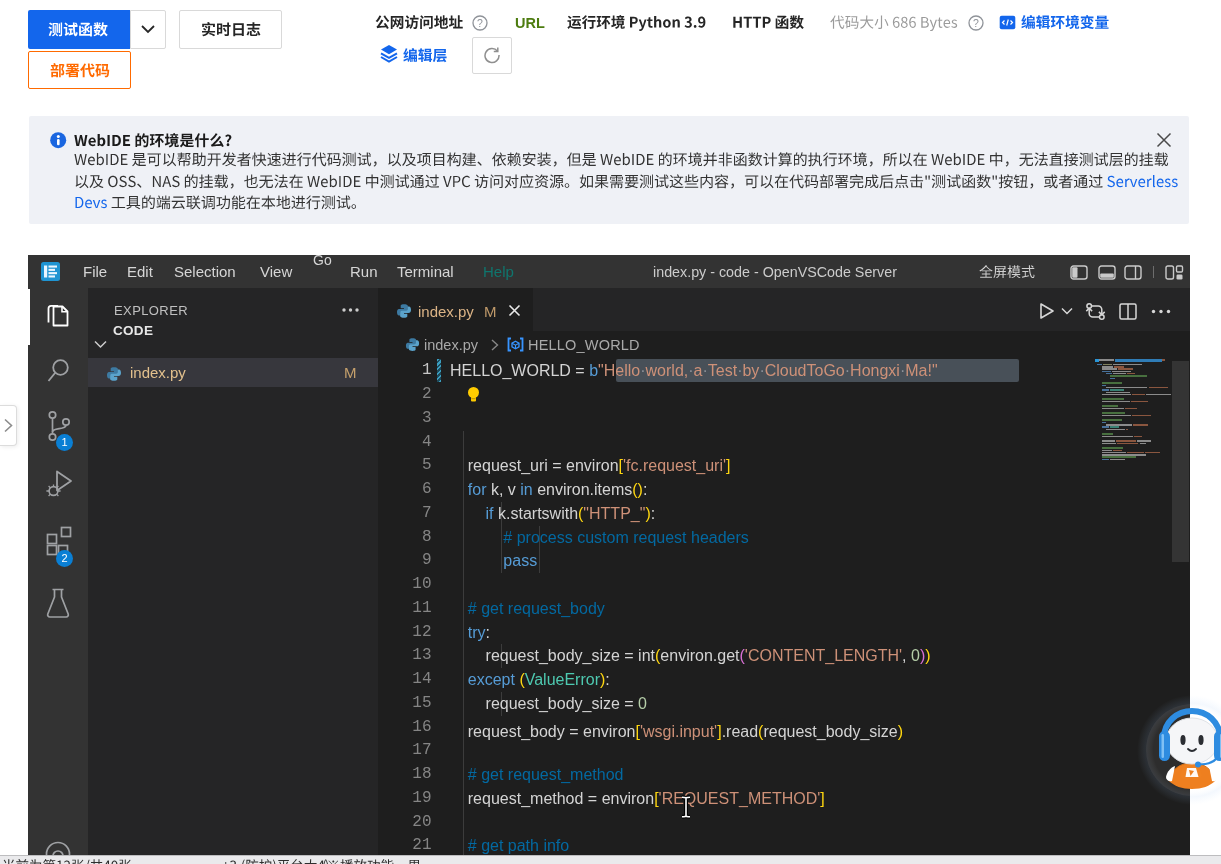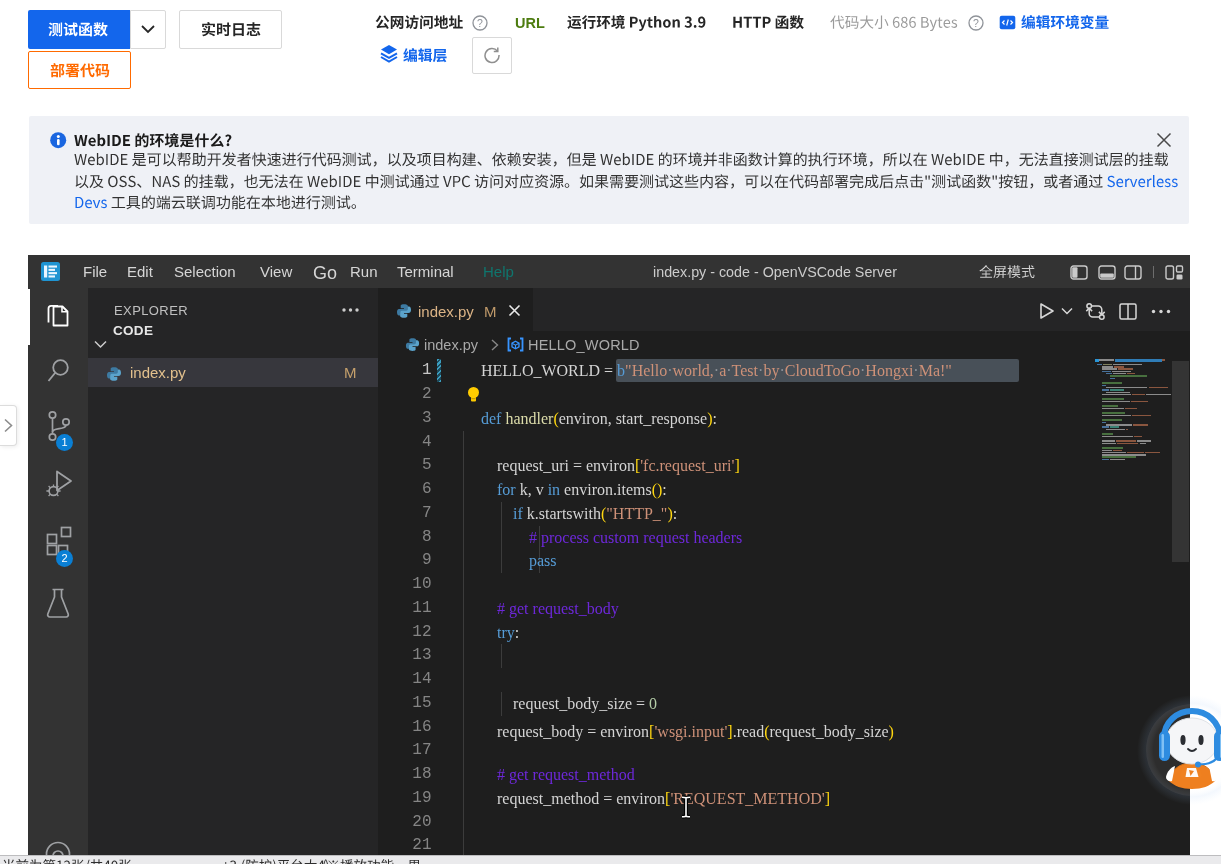--- a/index.html
+++ b/index.html
@@ -1,18 +1,18 @@
 <!DOCTYPE html>
 <html><head><meta charset="utf-8"><style>
 *{margin:0;padding:0;box-sizing:border-box}
 html,body{width:1221px;height:864px;overflow:hidden;background:#fff}
 #p{position:relative;width:1221px;height:864px;font-family:"Liberation Sans",sans-serif}
 .ab{position:absolute}
-pre.cl{position:absolute;left:378px;font-family:Liberation Serif, serif;font-size:16px;line-height:23.75px;white-space:pre;color:#d4d4d4;padding-left:103px}
-.k{color:#569cd6}.s{color:#ce9178}.c{color:#6d28d9}.n{color:#b5cea8}.f{color:#dcdcaa}.t{color:#4ec9b0}.g1{color:#ffd710}.g2{color:#da70d6}
+pre.cl{position:absolute;left:378px;font-family:Liberation Sans, sans-serif;font-size:16px;line-height:23.75px;white-space:pre;color:#d4d4d4;padding-left:72px}
+.k{color:#569cd6}.s{color:#ce9178}.c{color:#0369a1}.n{color:#b5cea8}.f{color:#dcdcaa}.t{color:#4ec9b0}.g1{color:#ffd710}.g2{color:#da70d6}
 .ws{color:#8e9299;font-style:normal}
 #gut{position:absolute;left:378px;top:359.3px;width:53.5px;text-align:right;font-family:"Liberation Mono",monospace;font-size:16px;line-height:23.75px;color:#858585;white-space:pre}
 .mm{position:absolute;height:1.6px}
 </style></head><body>
 <div id="p">
     <div class="ab" style="left:28px;top:10px;width:102px;height:39px;background:#1366ec;border-radius:2px 0 0 2px"></div>
     <svg style="position:absolute;left:47.5px;top:20.0px;overflow:visible" width="60.0" height="19.5" viewBox="0 -15.0 60.0 19.5">
       <path transform="translate(0.0,0)" d="M4.6 -12V-2.1H5.9V-10.7H8.5V-2.2H9.9V-12ZM12.7 -12.5V-0.5C12.7 -0.2 12.6 -0.2 12.4 -0.2C12.2 -0.2 11.5 -0.1 10.7 -0.2C10.9 0.2 11.1 0.9 11.2 1.3C12.3 1.3 13 1.2 13.5 1C13.9 0.8 14.1 0.3 14.1 -0.5V-12.5ZM10.6 -11.4V-2.1H12V-11.4ZM1 -11.3C1.8 -10.8 2.9 -10.2 3.5 -9.7L4.6 -11.1C4 -11.6 2.9 -12.2 2.1 -12.6ZM0.4 -7.3C1.2 -6.9 2.3 -6.2 2.9 -5.7L4 -7.2C3.4 -7.6 2.2 -8.2 1.4 -8.6ZM0.7 0.3 2.3 1.2C2.9 -0.3 3.6 -2 4.1 -3.6L2.6 -4.6C2 -2.8 1.2 -0.9 0.7 0.3ZM6.5 -9.8V-4.1C6.5 -2.4 6.3 -0.8 3.9 0.3C4.2 0.5 4.6 1.1 4.7 1.3C6.1 0.7 6.9 -0.1 7.3 -1.1C8 -0.4 8.7 0.6 9.1 1.2L10.2 0.5C9.9 -0.1 9 -1.1 8.3 -1.8L7.4 -1.2C7.8 -2.2 7.8 -3.1 7.8 -4.1V-9.8Z M16.5 -11.5C17.3 -10.7 18.3 -9.7 18.8 -9.1L20 -10.3C19.5 -10.9 18.4 -11.9 17.6 -12.5ZM20.7 -6.4V-4.8H21.9V-1.5L21 -1.3L21 -1.3C20.8 -1.7 20.6 -2.4 20.6 -2.9L19.2 -2V-8.1H15.7V-6.4H17.5V-1.8C17.5 -1.2 17 -0.7 16.7 -0.5C17 -0.1 17.4 0.7 17.5 1.1C17.8 0.8 18.3 0.5 20.5 -1L20.9 0.5C22.2 0.1 23.8 -0.4 25.3 -0.8L25.1 -2.4L23.6 -2V-4.8H24.7V-6.4ZM24.9 -12.6 24.9 -9.9H20.3V-8.1H25C25.2 -2.3 25.9 1.2 27.8 1.2C28.4 1.2 29.3 0.7 29.7 -2.2C29.4 -2.4 28.6 -2.9 28.3 -3.3C28.2 -1.9 28.1 -1.2 27.9 -1.2C27.4 -1.2 27 -4.2 26.8 -8.1H29.5V-9.9H28.4L29.5 -10.6C29.2 -11.1 28.6 -12 28 -12.6L26.8 -11.8C27.3 -11.2 27.9 -10.4 28.1 -9.9H26.7C26.7 -10.8 26.7 -11.7 26.7 -12.6Z M33.1 -7.7C33.8 -7.1 34.6 -6.2 35 -5.6L36.2 -6.7C35.7 -7.3 34.9 -8.1 34.2 -8.7ZM31.1 -9.3V0.8H42.1V1.4H43.9V-9.3H42.1V-0.9H32.9V-9.3ZM36.6 -9.2V-6.1C35.2 -5.3 33.8 -4.5 32.9 -4L33.7 -2.5C34.6 -3.1 35.6 -3.8 36.6 -4.5V-3C36.6 -2.9 36.6 -2.8 36.4 -2.8C36.2 -2.8 35.5 -2.8 34.9 -2.8C35.1 -2.4 35.4 -1.7 35.4 -1.2C36.4 -1.2 37.2 -1.3 37.7 -1.5C38.2 -1.8 38.4 -2.2 38.4 -3V-4.9C39.4 -4 40.3 -3 40.8 -2.3L42 -3.5C41.5 -4.1 40.7 -4.9 39.9 -5.6C40.5 -6.3 41.3 -7.2 42 -8L40.5 -8.8C40.1 -8.1 39.5 -7.2 38.9 -6.5L38.4 -6.9V-8.6C39.8 -9.3 41.2 -10.4 42.3 -11.3L41.1 -12.3L40.7 -12.2H32.7V-10.6H38.8C38.1 -10 37.3 -9.6 36.6 -9.2Z M51.4 -12.6C51.1 -12 50.7 -11.2 50.4 -10.7L51.5 -10.1C51.9 -10.6 52.4 -11.3 52.9 -12ZM50.6 -3.6C50.3 -3 50 -2.6 49.6 -2.2L48.3 -2.8L48.8 -3.6ZM46.2 -2.2C46.9 -1.9 47.6 -1.6 48.3 -1.2C47.5 -0.7 46.5 -0.3 45.4 -0C45.7 0.3 46 0.9 46.2 1.3C47.5 0.9 48.8 0.4 49.8 -0.4C50.2 -0.1 50.6 0.2 50.9 0.4L52 -0.8C51.7 -1 51.3 -1.2 50.9 -1.4C51.7 -2.3 52.3 -3.4 52.6 -4.7L51.7 -5.1L51.4 -5H49.5L49.8 -5.6L48.2 -5.9C48.1 -5.6 47.9 -5.3 47.8 -5H45.9V-3.6H47.1C46.8 -3.1 46.5 -2.6 46.2 -2.2ZM46 -12C46.4 -11.4 46.7 -10.6 46.8 -10.1H45.6V-8.7H47.9C47.2 -7.9 46.2 -7.3 45.3 -6.9C45.7 -6.6 46 -6 46.3 -5.6C47 -6 47.8 -6.6 48.5 -7.3V-6H50.2V-7.6C50.7 -7.2 51.3 -6.7 51.6 -6.3L52.6 -7.6C52.3 -7.8 51.5 -8.3 50.8 -8.7H53V-10.1H50.2V-12.8H48.5V-10.1H47L48.2 -10.6C48.1 -11.2 47.7 -11.9 47.3 -12.5ZM54.2 -12.7C53.9 -10 53.2 -7.4 52 -5.9C52.3 -5.6 53 -5 53.3 -4.7C53.5 -5.1 53.8 -5.6 54.1 -6.1C54.3 -5 54.7 -3.9 55.1 -2.9C54.3 -1.7 53.2 -0.7 51.7 -0C52 0.3 52.5 1.1 52.7 1.4C54.1 0.7 55.2 -0.2 56 -1.3C56.7 -0.3 57.5 0.6 58.6 1.2C58.8 0.8 59.3 0.1 59.7 -0.2C58.6 -0.8 57.7 -1.8 57 -2.9C57.7 -4.4 58.2 -6.2 58.4 -8.3H59.4V-10H55.4C55.5 -10.8 55.7 -11.6 55.8 -12.5ZM56.8 -8.3C56.6 -7 56.4 -5.9 56 -4.9C55.6 -6 55.3 -7.1 55.1 -8.3Z" fill="#ffffff"></path>
     </svg>
     <div class="ab" style="left:130px;top:10px;width:36px;height:39px;background:#fff;border:1px solid #d9d9d9;border-radius:0 2px 2px 0"></div>
@@ -102,21 +102,21 @@
       <rect x="3" y="3.5" width="3.2" height="12" fill="#eaf6ff"></rect>
       <rect x="7.5" y="3.5" width="8.5" height="2.1" fill="#eaf6ff"></rect>
       <rect x="7.5" y="6.8" width="6.5" height="2.1" fill="#eaf6ff"></rect>
       <rect x="7.5" y="10.1" width="8.5" height="2.1" fill="#eaf6ff"></rect>
       <rect x="7.5" y="13.4" width="6.5" height="2.1" fill="#eaf6ff"></rect>
     </svg>
     <div class="ab" style="left:83px;top:263px;font-size:15px;color:#d6d6d6">File</div>
     <div class="ab" style="left:127px;top:263px;font-size:15px;color:#d6d6d6">Edit</div>
     <div class="ab" style="left:174px;top:263px;font-size:15px;color:#d6d6d6">Selection</div>
     <div class="ab" style="left:260px;top:263px;font-size:15px;color:#d6d6d6">View</div>
-    <div class="ab" style="left:313px;top:263px;font-size:18px;color:#d6d6d6">Go</div>
+    <div class="ab" style="left:313px;top:252px;font-size:14px;color:#d6d6d6">Go</div>
     <div class="ab" style="left:350px;top:263px;font-size:15px;color:#d6d6d6">Run</div>
     <div class="ab" style="left:397px;top:263px;font-size:15px;color:#d6d6d6">Terminal</div>
     <div class="ab" style="left:483px;top:263px;font-size:15px;color:#0f766e">Help</div>
     <div class="ab" style="left:653px;top:264px;font-size:14.3px;color:#cccccc">index.py - code - OpenVSCode Server</div>
     <svg style="position:absolute;left:979.0px;top:263.0px;overflow:visible" width="56.0" height="18.2" viewBox="0 -14.0 56.0 18.2">
       <path transform="translate(0.0,0)" d="M6.9 -11.9C5.5 -9.7 2.9 -7.6 0.4 -6.5C0.6 -6.2 0.9 -5.9 1.1 -5.6C1.7 -5.9 2.2 -6.2 2.8 -6.6V-5.7H6.5V-3.5H2.8V-2.5H6.5V-0.2H1.1V0.7H13V-0.2H7.5V-2.5H11.3V-3.5H7.5V-5.7H11.3V-6.6C11.9 -6.2 12.4 -5.9 13 -5.6C13.1 -5.9 13.4 -6.2 13.7 -6.4C11.4 -7.6 9.3 -9.1 7.6 -11.1L7.8 -11.5ZM2.8 -6.6C4.4 -7.6 5.9 -8.9 7 -10.3C8.3 -8.8 9.7 -7.6 11.3 -6.6Z M18.9 -7.4C19.2 -6.9 19.5 -6.3 19.7 -6L20.7 -6.3C20.5 -6.7 20.1 -7.3 19.8 -7.7ZM17 -10.2H25.4V-8.8H17ZM15.9 -11.1V-6.5C15.9 -4.3 15.8 -1.5 14.4 0.6C14.7 0.7 15.2 1 15.3 1.1C16.8 -1 17 -4.2 17 -6.5V-7.8H26.5V-11.1ZM24.3 -7.7C24.1 -7.2 23.8 -6.5 23.4 -5.9H17.5V-5H19.7V-3.6L19.7 -3.1H17.2V-2.2H19.6C19.3 -1.2 18.6 -0.3 17 0.4C17.2 0.5 17.6 0.9 17.7 1.1C19.7 0.3 20.4 -0.9 20.6 -2.2H23.5V1.1H24.6V-2.2H27.3V-3.1H24.6V-5H26.9V-5.9H24.5C24.8 -6.4 25.1 -6.9 25.5 -7.4ZM23.5 -3.1H20.7L20.7 -3.6V-5H23.5Z M34.6 -5.8H39.5V-4.8H34.6ZM34.6 -7.6H39.5V-6.6H34.6ZM38.2 -11.8V-10.6H36.1V-11.8H35.1V-10.6H33V-9.7H35.1V-8.7H36.1V-9.7H38.2V-8.7H39.3V-9.7H41.2V-10.6H39.3V-11.8ZM33.6 -8.4V-4H36.5C36.4 -3.6 36.4 -3.2 36.3 -2.9H32.8V-2H36C35.4 -0.9 34.4 -0.2 32.4 0.3C32.6 0.5 32.8 0.9 32.9 1.1C35.4 0.5 36.5 -0.5 37.1 -2C37.8 -0.4 39.1 0.6 40.9 1.1C41 0.9 41.3 0.5 41.5 0.3C39.9 -0.1 38.7 -0.9 38.1 -2H41.2V-2.9H37.3C37.4 -3.2 37.5 -3.6 37.5 -4H40.5V-8.4ZM30.4 -11.8V-9.1H28.7V-8.1H30.4V-8.1C30.1 -6.2 29.3 -3.9 28.4 -2.8C28.6 -2.5 28.9 -2 29 -1.7C29.5 -2.6 30 -3.8 30.4 -5.2V1.1H31.5V-6.1C31.8 -5.4 32.3 -4.5 32.5 -4L33.1 -4.8C32.9 -5.2 31.8 -6.9 31.5 -7.5V-8.1H32.9V-9.1H31.5V-11.8Z M51.9 -11.1C52.7 -10.6 53.5 -9.8 53.9 -9.3L54.7 -10C54.2 -10.5 53.4 -11.2 52.6 -11.7ZM49.9 -11.7C49.9 -10.8 49.9 -10 50 -9.1H42.8V-8.1H50C50.4 -2.9 51.6 1.1 53.9 1.1C55 1.1 55.4 0.4 55.5 -2C55.2 -2.1 54.9 -2.4 54.6 -2.6C54.5 -0.7 54.4 0.1 54 0.1C52.6 0.1 51.5 -3.4 51.1 -8.1H55.3V-9.1H51.1C51 -10 51 -10.8 51 -11.7ZM42.8 -0.3 43.2 0.7C45 0.3 47.5 -0.3 49.9 -0.8L49.8 -1.8L46.8 -1.1V-5H49.4V-6H43.3V-5H45.8V-0.9Z" fill="#d0d0d0"></path>
     </svg>
     <svg class="ab" style="left:1070px;top:264.5px" width="19" height="15">
       <rect x="1" y="1" width="16" height="13" rx="2.5" stroke="#cacaca" stroke-width="1.4" fill="none"></rect>
       <rect x="2.2" y="2.2" width="5.3" height="10.6" rx="1" fill="#cacaca"></rect>
@@ -260,32 +260,34 @@
 13
 14
 15
 16
 17
 18
 19
 20
 21</div>
     <pre class="cl" style="top:359.30px">HELLO_WORLD = <span class="k">b</span><span class="s">"</span><span class="s">Hello<i class="ws">·</i>world,<i class="ws">·</i>a<i class="ws">·</i>Test<i class="ws">·</i>by<i class="ws">·</i>CloudToGo<i class="ws">·</i>Hongxi<i class="ws">·</i>Ma</span><span class="s">!"</span></pre>
-    <pre class="cl" style="top:406.80px"><span class="k">def</span> <span class="f">handler</span><span class="g1">(</span>environ, start_response<span class="g1">)</span>:</pre>
     <pre class="cl" style="top:454.30px">    request_uri = environ<span class="g1">[</span><span class="s">'fc.request_uri'</span><span class="g1">]</span></pre>
     <pre class="cl" style="top:478.05px">    <span class="k">for</span> k, v <span class="k">in</span> environ.items<span class="g1">()</span>:</pre>
     <pre class="cl" style="top:501.80px">        <span class="k">if</span> k.startswith<span class="g1">(</span><span class="s">"HTTP_"</span><span class="g1">)</span>:</pre>
     <pre class="cl" style="top:525.55px">            <span class="c"># process custom request headers</span></pre>
     <pre class="cl" style="top:549.30px">            <span class="k">pass</span></pre>
     <pre class="cl" style="top:596.80px">    <span class="c"># get request_body</span></pre>
     <pre class="cl" style="top:620.55px">    <span class="k">try</span>:</pre>
+    <pre class="cl" style="top:644.30px">        request_body_size = int<span class="g1">(</span>environ.get<span class="g2">(</span><span class="s">'CONTENT_LENGTH'</span>, <span class="n">0</span><span class="g2">)</span><span class="g1">)</span></pre>
+    <pre class="cl" style="top:668.05px">    <span class="k">except</span> <span class="g1">(</span><span class="t">ValueError</span><span class="g1">)</span>:</pre>
     <pre class="cl" style="top:691.80px">        request_body_size = <span class="n">0</span></pre>
     <pre class="cl" style="top:720px">    request_body = environ<span class="g1">[</span><span class="s">'wsgi.input'</span><span class="g1">]</span>.read<span class="g1">(</span>request_body_size<span class="g1">)</span></pre>
     <pre class="cl" style="top:763.05px">    <span class="c"># get request_method</span></pre>
     <pre class="cl" style="top:786.80px">    request_method = environ<span class="g1">[</span><span class="s">'REQUEST_METHOD'</span><span class="g1">]</span></pre>
+    <pre class="cl" style="top:834.30px">    <span class="c"># get path info</span></pre>
     <svg class="ab" style="left:466px;top:386px" width="15" height="17">
       <circle cx="7.5" cy="6.5" r="5.5" fill="#fc0"></circle>
       <rect x="5" y="11" width="5" height="4.5" rx="1" fill="#fc0"></rect>
       <rect x="5.4" y="12.2" width="4.2" height="1" fill="#b98d00"></rect>
     </svg>
     <svg class="ab" style="left:679px;top:794px" width="14" height="26">
       <g stroke="#000" stroke-width="4" fill="none">
         <path d="M3 3.2c2 0 4 .6 4 .6s2-.6 4-.6M3 22.8c2 0 4-.6 4-.6s2 .6 4 .6M7 3.8v18.4"></path>
       </g>
       <g stroke="#fff" stroke-width="1.6" fill="none">

